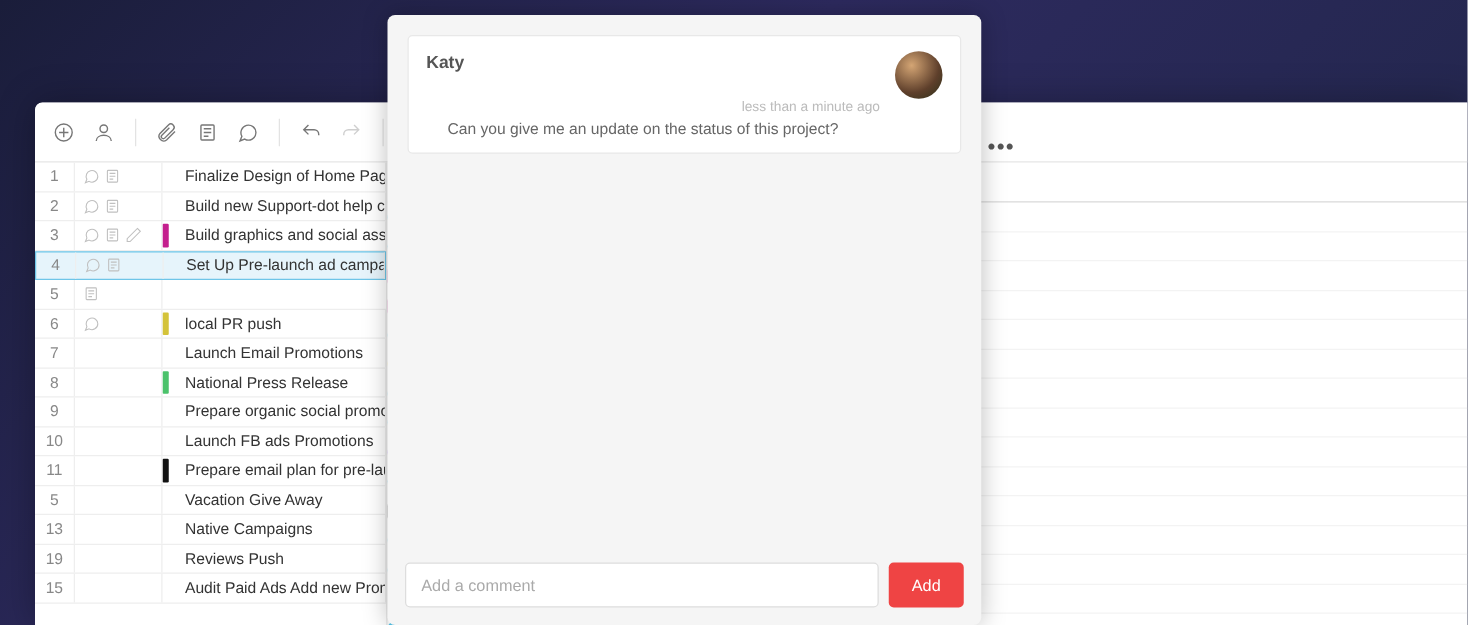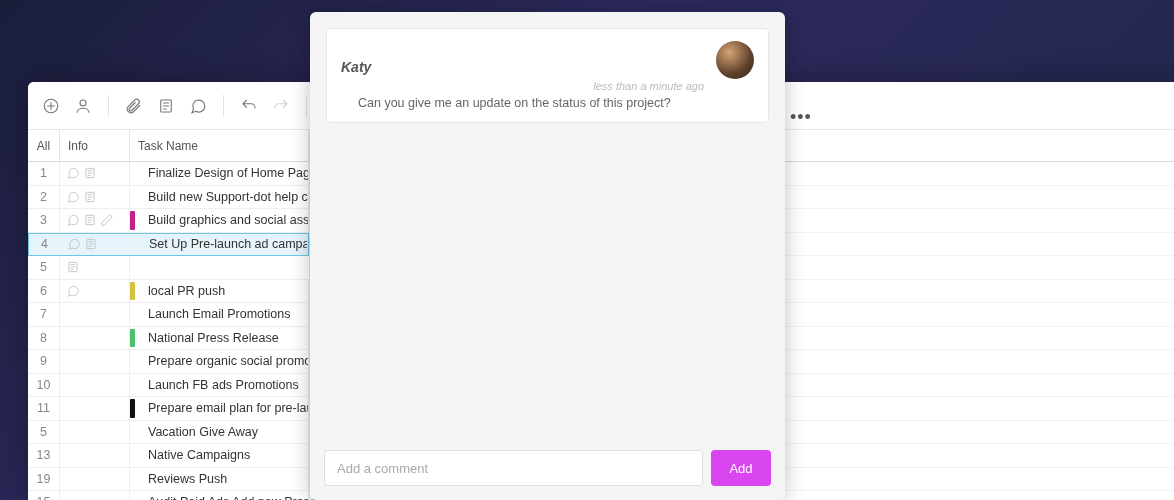--- a/index.html
+++ b/index.html
@@ -89,34 +89,34 @@
 }
 .comments-panel .title {
   background:#fff; padding:18px 20px; font-size:22px; color:#666; font-weight:400;
   border-bottom:1px solid #eee;
 }
 .comment-card {
   margin:16px; background:#fff; border:1px solid #e8e8e8; border-radius:4px;
   padding:12px 14px; display:flex; gap:12px; align-items:flex-start;
 }
 .comment-card .content { flex:1; }
-.comment-card .top { display:flex; justify-content:space-between; align-items:center;font-style:italic; }
+.comment-card .top { display:flex; justify-content:space-between; align-items:flex-start; }
 .comment-card .author { font-weight:600; color:#555; font-size:14px; }
 .comment-card .time { font-size:11px; color:#bbb;margin-top:39px; }
 .comment-card .body { font-size:12.5px; color:#666; margin-top:4px;margin-left:17px; }
 .avatar { width:38px; height:38px; border-radius:50%; background:radial-gradient(circle at 35% 30%, #d4a574, #5e3f2b 60%, #2a3018); flex-shrink:0; }
 .comment-input {
   margin-top:auto; padding:14px; display:flex; gap:8px;
 }
 .comment-input input {
   flex:1; height:36px; border:1px solid #ddd; border-radius:4px; padding:0 12px; font-size:13px; color:#555; background:#fff;
 }
 .comment-input input::placeholder { color:#aaa; }
 .comment-input button {
-  width:60px; border:none; border-radius:4px; background:#d946ef; color:#fff; font-size:13px; cursor:pointer;
+  width:60px; border:none; border-radius:4px; background:#ef4444; color:#fff; font-size:13px; cursor:pointer;
 }
 .overflow-dots { position:absolute; top:107px; left:790px; color:#555; font-size:18px; letter-spacing:1px; z-index:40;}
 </style>
 </head>
 <body>
 
 <div class="app-window">
   <div class="toolbar">
     <span class="ticon">
         <svg viewBox="0 0 24 24">
@@ -155,25 +155,20 @@
       </span>
     <span class="ticon">
         <svg viewBox="0 0 24 24" style="opacity:.35">
           <path d="M15 14l5-5-5-5M20 9H9a5 5 0 00-5 5v1"></path>
         </svg>
       </span>
     <span class="sep"></span>
   </div>
   <div class="grid">
     <div class="left-pane">
-      <div class="header-row">
-        <div class="cell col-num">All</div>
-        <div class="cell col-info">Info</div>
-        <div class="cell col-name">Task Name</div>
-      </div>
       <div id="task-rows">
           <div class="row">
     <div class="cell col-num">1</div>
     <div class="cell col-info">
               <span class="mini-icon"><svg viewBox="0 0 24 24">
                   <path d="M21 12a8 8 0 01-12 7l-5 2 2-5a8 8 0 1115-4z"></path>
                 </svg></span>
               <span class="mini-icon"><svg viewBox="0 0 24 24">
                   <rect x="5" y="4" width="14" height="16" rx="1"></rect>
                   <path d="M8 8h8M8 12h8M8 16h5"></path>

